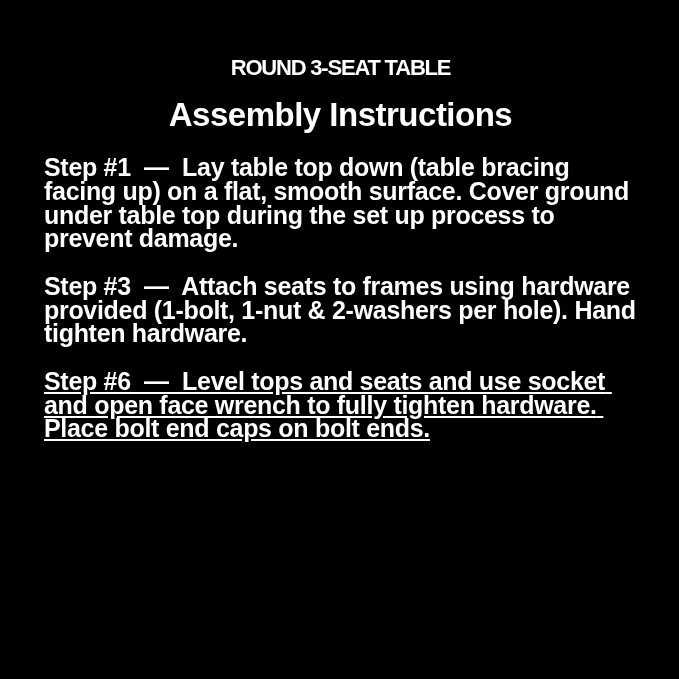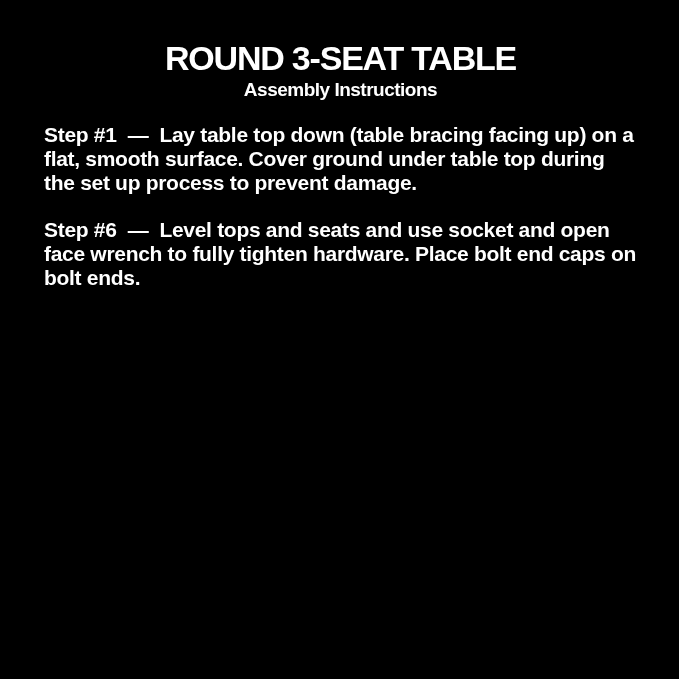--- a/index.html
+++ b/index.html
@@ -17,50 +17,52 @@
     box-sizing: border-box;
     width: 679px;
     height: 679px;
     padding: 40px 42px 30px 44px;
   }
   .header {
     text-align: center;
     margin-bottom: 22px;
   }
   .title {
-    font-size: 34px;
+    font-size: 22px;
     line-height: 1.1;
     letter-spacing: -1.2px;
-    margin: 0;
+    margin: 16px;
   }
   .subtitle {
-    font-size: 19px;
+    font-size: 33px;
     line-height: 1.15;
     letter-spacing: -0.5px;
     margin: 2px 0 0 0;
   }
   .steps {
     max-width: 594px;
   }
   .step {
-    font-size: 21px;
+    font-size: 25px;
     line-height: 23.7px;
     letter-spacing: -0.3px;
     margin: 0 0 24px 0;
     white-space: pre-wrap;
   }
   .step:last-child {
     margin-bottom: 12px;
+    text-decoration: underline;
   }
 </style>
 </head>
 <body style="background: rgb(0, 0, 0); color: rgb(255, 255, 255);">
 
 <div class="sheet">
   <div class="header">
     <h1 class="title">ROUND 3-SEAT TABLE</h1>
     <h2 class="subtitle">Assembly Instructions</h2>
   </div>
   <div class="steps">
     <p class="step">Step #1  —  Lay table top down (table bracing facing up) on a flat, smooth surface. Cover ground under table top during the set up process to prevent damage.</p>
+    <p class="step">Step #3  —  Attach seats to frames using hardware provided (1-bolt, 1-nut &amp; 2-washers per hole). Hand tighten hardware.</p>
     <p class="step">Step #6  —  Level tops and seats and use socket and open face wrench to fully tighten hardware. Place bolt end caps on bolt ends.</p>
   </div>
 </div>
 
 </body></html>

